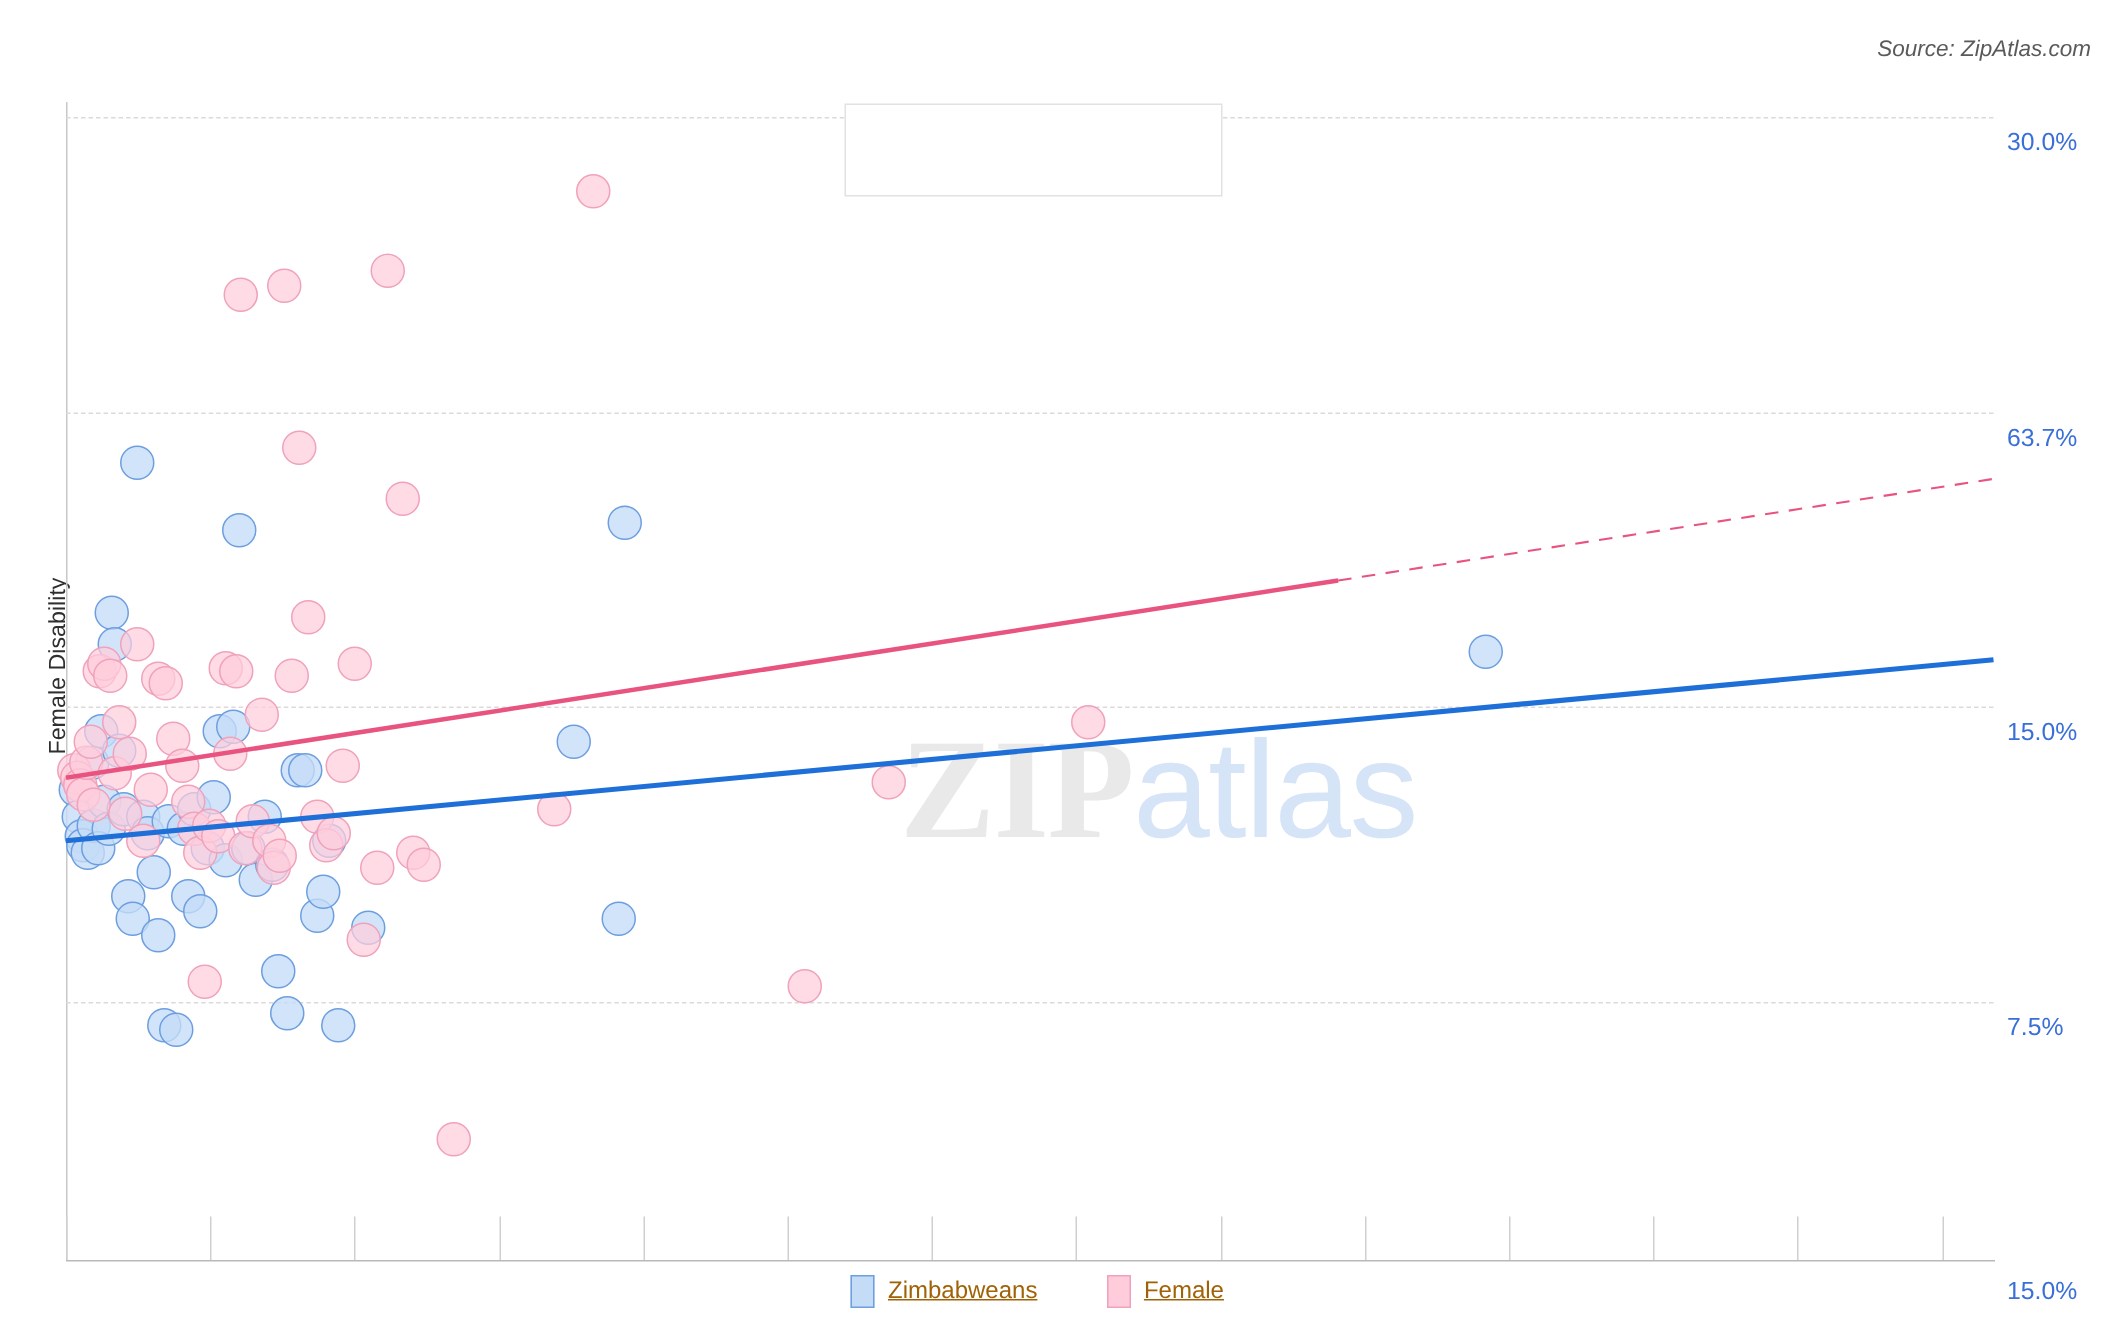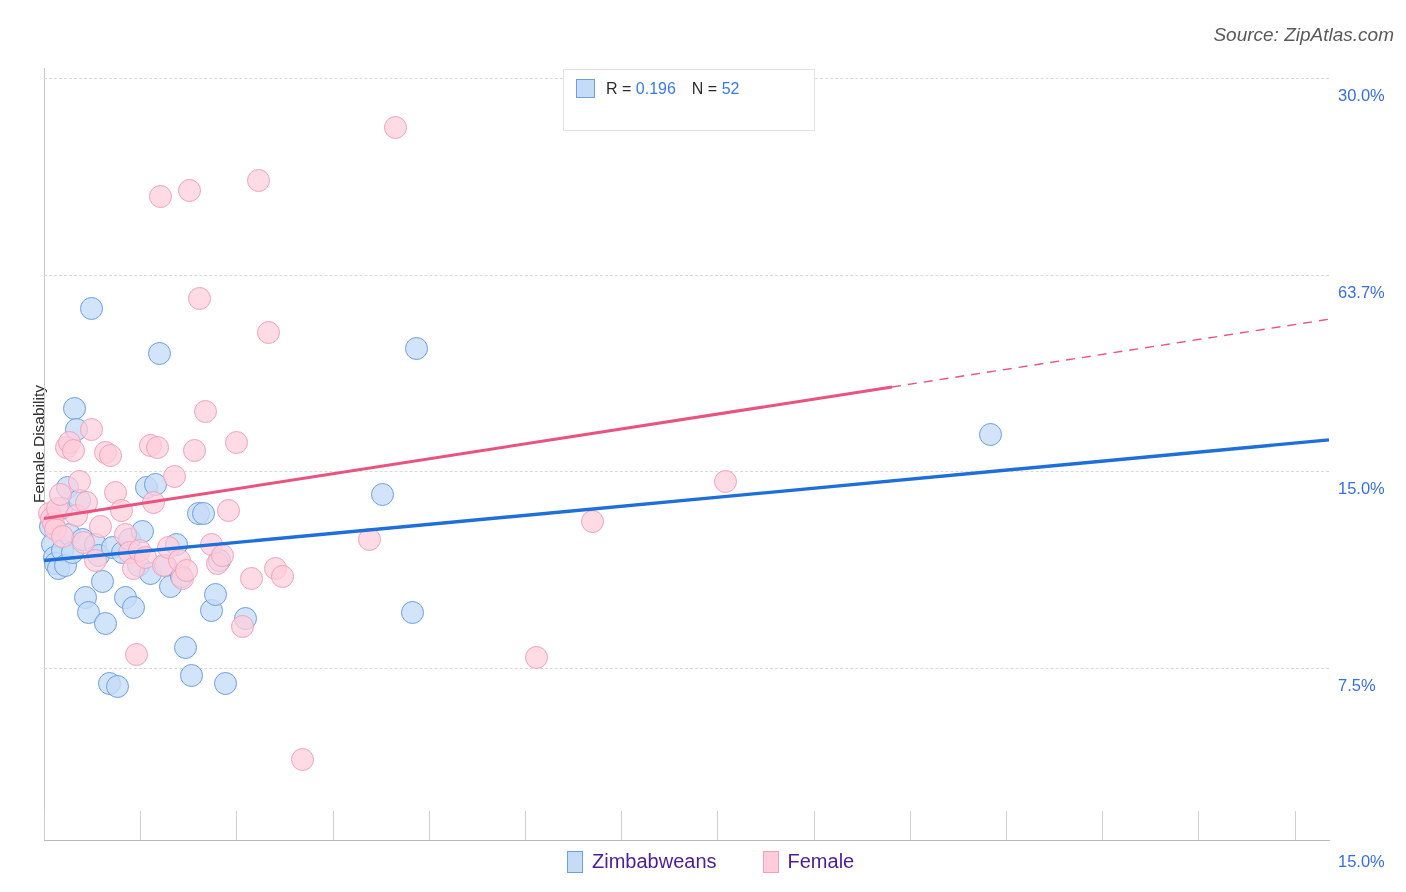--- a/index.html
+++ b/index.html
@@ -13,21 +13,21 @@
   #root { position: relative; width: 1406px; height: 892px; background:#fff; }
 
   
   .title {
     position: absolute; left: 10px; top: 20px;
     font-size: 17.5px; letter-spacing: .2px;
     color: #2b2b2b; font-weight: 400; white-space: nowrap;
   }
   .source {
     position: absolute; right: 12px; top: 24px;
-    font-size: 19px; font-style: italic; color: #5a5a5a;
+    font-size: 15px; font-style: italic; color: #5a5a5a;
     white-space: nowrap;
   }
 
   
   .plot {
     position: absolute; left: 44px; top: 68px;
     width: 1285px; height: 772px;
   }
   .axis-left {
     position: absolute; left: 44px; top: 68px;
@@ -107,21 +107,21 @@
 
   
   .bottom-legend {
     position: absolute; left: 567px; top: 850px;
     display: flex; align-items: center; gap: 10px;
   }
   .bl-item { display: flex; align-items: center; }
   .bl-sw { width: 16px; height: 22px; border-width: 1.2px; border-style: solid; margin-right: 9px; }
   .bl-sw.blue { background: #c5dcf7; border-color: #6d9fe0; }
   .bl-sw.pink { background: #ffccdb; border-color: #f0a2bb; }
-  .bl-txt { font-size: 20px; color: #4c1d95; white-space: nowrap; }
+  .bl-txt { font-size: 16px; color: #a16207; white-space: nowrap; text-decoration: underline; }
   .bl-spacer { width: 26px; }
 </style>
 </head>
 <body>
 
 <div id="root">
 
   <div class="source">Source: ZipAtlas.com</div>
 
   <div class="ylabel-wrap">
@@ -132,20 +132,21 @@
   <div class="axis-bottom"></div>
 
   <div class="plot">
     <div id="gridlines">
         <div class="gridline" style="top: 10px;"></div>
         <div class="gridline" style="top: 207px;"></div>
         <div class="gridline" style="top: 403px;"></div>
         <div class="gridline" style="top: 600px;"></div>
       </div>
 
+    <div class="watermark"><span class="wm-zip">ZIP</span><span class="wm-atlas">atlas</span></div>
 
     <div id="points-layer">
         <div class="pt blue" style="left: -4.64667px; top: 446.9px; width: 23px; height: 23px;"></div>
         <div class="pt blue" style="left: -2.93333px; top: 465.256px; width: 23px; height: 23px;"></div>
         <div class="pt blue" style="left: -1.22px; top: 478.367px; width: 23px; height: 23px;"></div>
         <div class="pt blue" style="left: 0.493333px; top: 483.611px; width: 23px; height: 23px;"></div>
         <div class="pt blue" style="left: 3.06333px; top: 488.856px; width: 23px; height: 23px;"></div>
         <div class="pt blue" style="left: 5.63333px; top: 428.544px; width: 23px; height: 23px;"></div>
         <div class="pt blue" style="left: 7.34667px; top: 470.5px; width: 23px; height: 23px;"></div>
         <div class="pt blue" style="left: 9.91667px; top: 486.233px; width: 23px; height: 23px;"></div>
@@ -280,24 +281,20 @@
       <div class="ytick-label" style="top: 86px;">30.0%</div>
       <div class="ytick-label" style="top: 283px;">63.7%</div>
       <div class="ytick-label" style="top: 479px;">15.0%</div>
       <div class="ytick-label" style="top: 676px;">7.5%</div>
     </div>
 
   <div class="xend-label" style="left:44px; top:852px;margin-top:40px;">0.0%</div>
   <div class="xend-label" style="left:1338px; top:852px;">15.0%</div>
 
   <div class="rn-legend">
-    <div class="rn-row">
-      <span class="sw blue"></span>
-      <span class="rn-txt"><span>R = </span><span class="rn-val">0.196</span><span class="rn-gap"></span><span>N = </span><span class="rn-val">52</span></span>
-    </div>
   </div>
 
   <div class="bottom-legend">
     <div class="bl-item">
       <span class="bl-sw blue"></span>
       <span class="bl-txt">Zimbabweans</span>
     </div>
     <div class="bl-spacer"></div>
     <div class="bl-item">
       <span class="bl-sw pink"></span>

